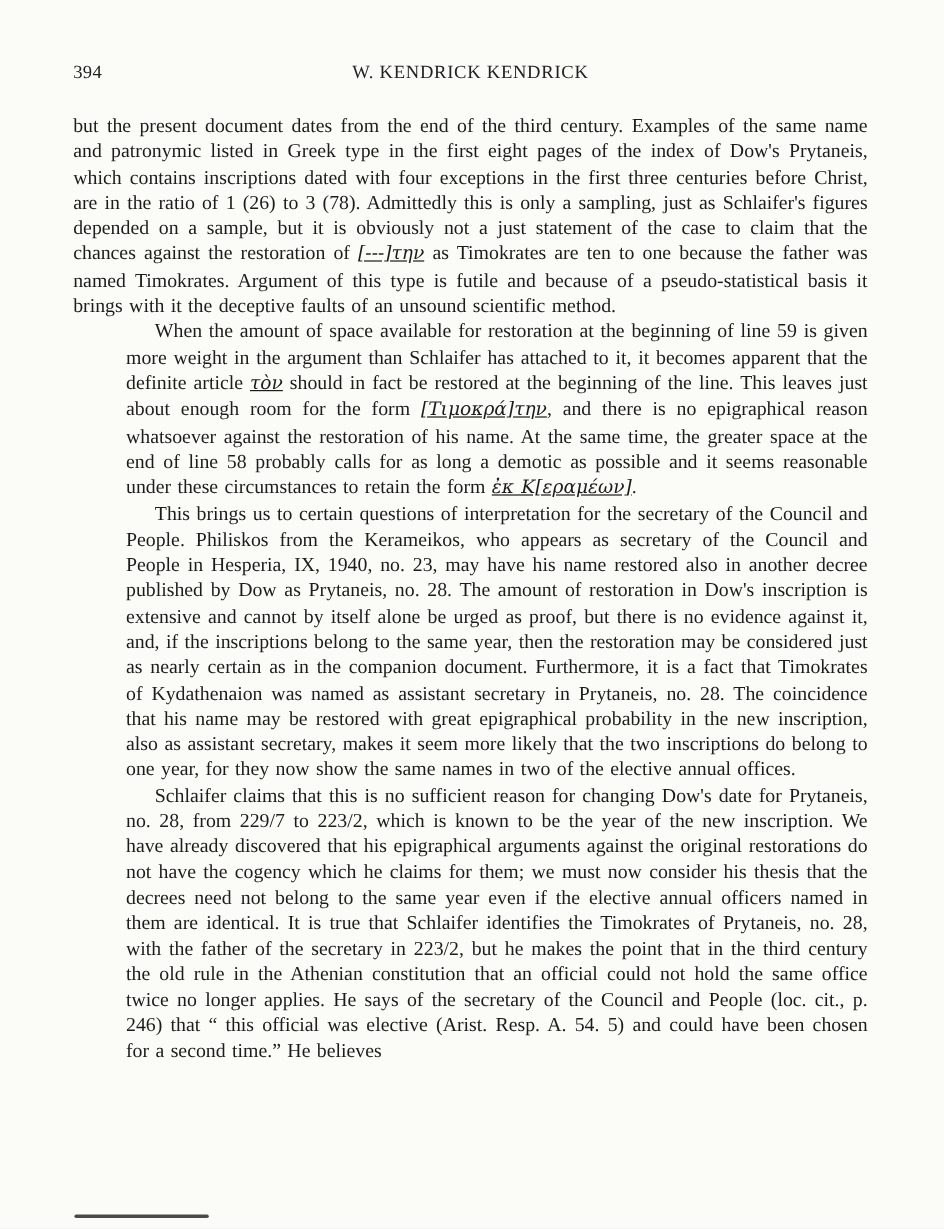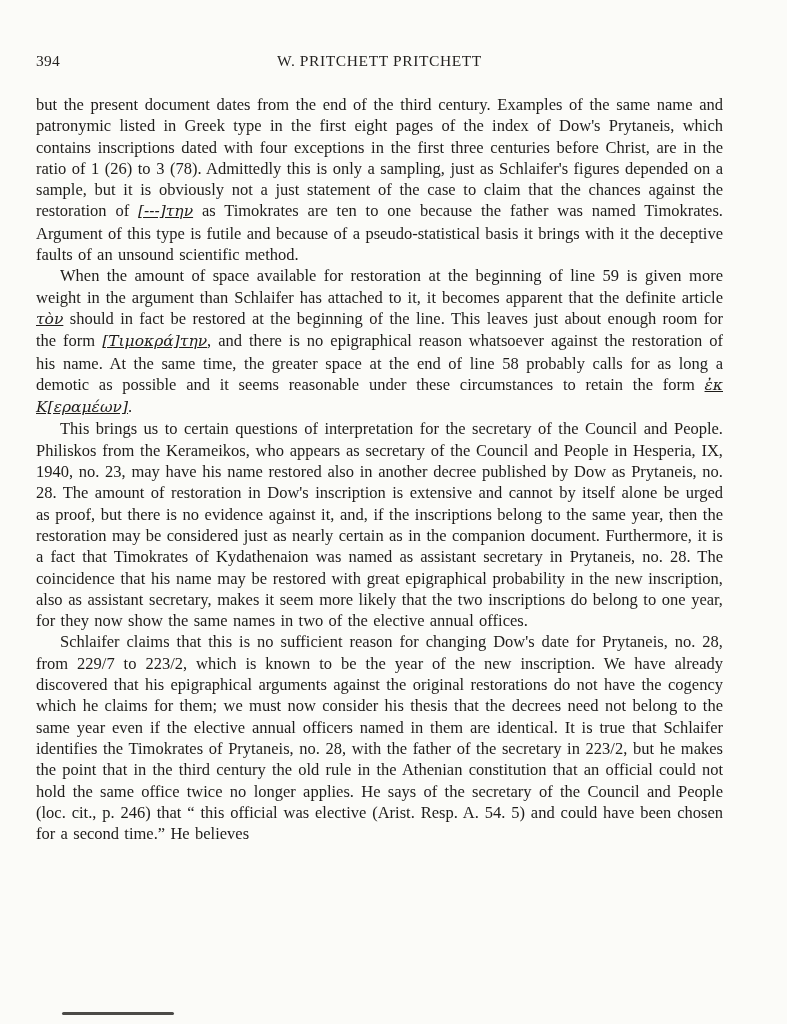--- a/index.html
+++ b/index.html
@@ -7,21 +7,21 @@
     padding: 0;
     background: #e8e8e6;
   }
   .page {
     position: relative;
     width: 787px;
     height: 1024px;
     margin: 0 auto;
     background: #fbfbf8;
     box-sizing: border-box;
-    padding: 52px 64px 0 36px;
+    padding: 52px 64px 0 61px;
     overflow: hidden;
     color: #1e1c1a;
     font-family: "Liberation Serif", "DejaVu Serif", serif;
   }
   .page-header {
     position: relative;
     text-align: center;
     font-size: 15.5px;
     letter-spacing: 0.6px;
     margin-bottom: 24px;
@@ -37,20 +37,21 @@
     font-size: 16.5px;
     line-height: 21.3px;
     text-align: justify;
     word-spacing: 1.2px;
   }
   .body-text p.para {
     margin: 0;
   }
   .body-text p.para.indent {
     text-indent: 24px;
+    margin-left: 44px;
   }
   .normal { font-style: normal; }
   .italic { }
   .greek {
     font-family: "DejaVu Serif", serif;
     font-style: italic;
     font-size: 15.5px;
     text-decoration: underline;
   }
   .scan-artifact {
@@ -63,21 +64,21 @@
     border-radius: 2px;
     opacity: 0.85;
   }
 </style>
 </head>
 <body>
 
 <div class="page">
   <div class="page-header">
     <span class="page-number">394</span>
-    <span class="running-head">W. PRITCHETT PRITCHETT</span>
+    <span class="running-head">W. KENDRICK KENDRICK</span>
   </div>
   <div class="body-text">
       <p class="para"><span class="normal">but the present document dates from the end of the third century.  Examples of the same name and patronymic listed in Greek type in the first eight pages of the index of Dow's </span><span class="italic">Prytaneis</span><span class="normal">, which contains inscriptions dated with four exceptions in the first three centuries before Christ, are in the ratio of 1 (26) to 3 (78).  Admittedly this is only a sampling, just as Schlaifer's figures depended on a sample, but it is obviously not a just statement of the case to claim that the chances against the restoration of </span><span class="greek">[---]την</span><span class="normal"> as Timokrates are ten to one because the father was named Timokrates.  Argument of this type is futile and because of a pseudo-statistical basis it brings with it the deceptive faults of an unsound scientific method.</span></p>
       <p class="para indent"><span class="normal">When the amount of space available for restoration at the beginning of line 59 is given more weight in the argument than Schlaifer has attached to it, it becomes apparent that the definite article </span><span class="greek">τὸν</span><span class="normal"> should in fact be restored at the beginning of the line.  This leaves just about enough room for the form </span><span class="greek">[Τιμοκρά]την</span><span class="normal">, and there is no epigraphical reason whatsoever against the restoration of his name.  At the same time, the greater space at the end of line 58 probably calls for as long a demotic as possible and it seems reasonable under these circumstances to retain the form </span><span class="greek">ἐκ Κ[εραμέων]</span><span class="normal">.</span></p>
       <p class="para indent"><span class="normal">This brings us to certain questions of interpretation for the secretary of the Council and People.  Philiskos from the Kerameikos, who appears as secretary of the Council and People in </span><span class="italic">Hesperia</span><span class="normal">, IX, 1940, no. 23, may have his name restored also in another decree published by Dow as </span><span class="italic">Prytaneis</span><span class="normal">, no. 28.  The amount of restoration in Dow's inscription is extensive and cannot by itself alone be urged as proof, but there is no evidence against it, and, if the inscriptions belong to the same year, then the restoration may be considered just as nearly certain as in the companion document.  Furthermore, it is a fact that Timokrates of Kydathenaion was named as assistant secretary in </span><span class="italic">Prytaneis</span><span class="normal">, no. 28.  The coincidence that his name may be restored with great epigraphical probability in the new inscription, also as assistant secretary, makes it seem more likely that the two inscriptions do belong to one year, for they now show the same names in two of the elective annual offices.</span></p>
       <p class="para indent"><span class="normal">Schlaifer claims that this is no sufficient reason for changing Dow's date for </span><span class="italic">Prytaneis</span><span class="normal">, no. 28, from 229/7 to 223/2, which is known to be the year of the new inscription.  We have already discovered that his epigraphical arguments against the original restorations do not have the cogency which he claims for them; we must now consider his thesis that the decrees need not belong to the same year even if the elective annual officers named in them are identical.  It is true that Schlaifer identifies the Timokrates of </span><span class="italic">Prytaneis</span><span class="normal">, no. 28, with the father of the secretary in 223/2, but he makes the point that in the third century the old rule in the Athenian constitution that an official could not hold the same office twice no longer applies.  He says of the secretary of the Council and People (</span><span class="italic">loc. cit.</span><span class="normal">, p. 246) that “ this official was elective (Arist. </span><span class="italic">Resp. A.</span><span class="normal"> 54. 5) and could have been chosen for a second time.”  He believes</span></p>
     </div>
   <div class="scan-artifact"></div>
 </div>
 

